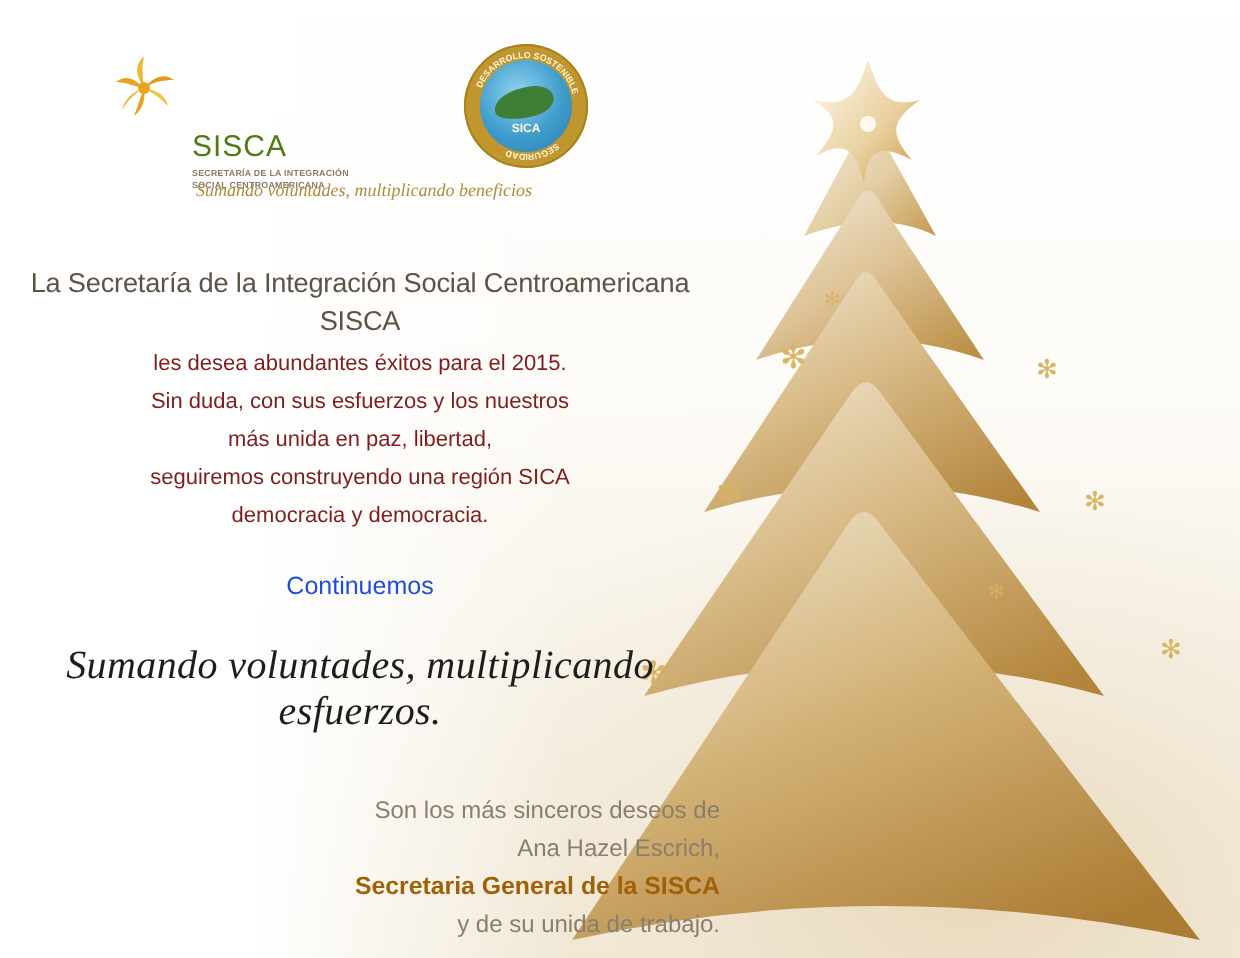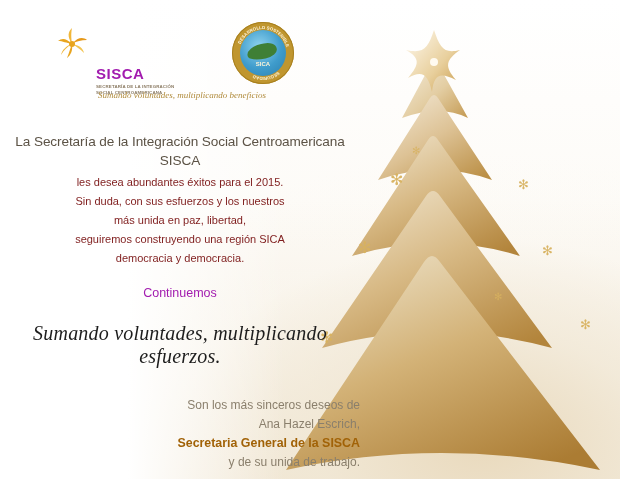--- a/index.html
+++ b/index.html
@@ -46,23 +46,23 @@
     height: 40px;
   }
   .sisca-text {
     position: absolute;
     left: 44px;
     top: 42px;
   }
   .sisca-title {
     font-family: "Liberation Sans", sans-serif;
     font-size: 15px;
-    font-weight: bold;
+    font-weight: normal;
     letter-spacing: 0.5px;
-    color: #a21caf;
+    color: #4d7c0f;
     line-height: 1;
   }
   .sisca-sub {
     font-family: "Liberation Sans", sans-serif;
     font-size: 4.4px;
     font-weight: bold;
     color: #8a7a62;
     line-height: 1.35;
     letter-spacing: 0.15px;
     margin-top: 3px;
@@ -132,21 +132,21 @@
   .msg-line.head {
     font-size: 13.6px;
     font-weight: normal;
     color: #5c5346;
     letter-spacing: -0.1px;
     margin-bottom: 3px;
   }
   .msg-continuemos {
     margin-top: 18px;
     font-size: 12.5px;
-    color: #a21caf;
+    color: #1d4ed8;
   }
   .msg-script {
     margin-top: 22px;
     font-family: "Liberation Serif", serif;
     font-style: italic;
     font-size: 20px;
     color: #1d1d1d;
     letter-spacing: 0.2px;
   }
   .closing {

